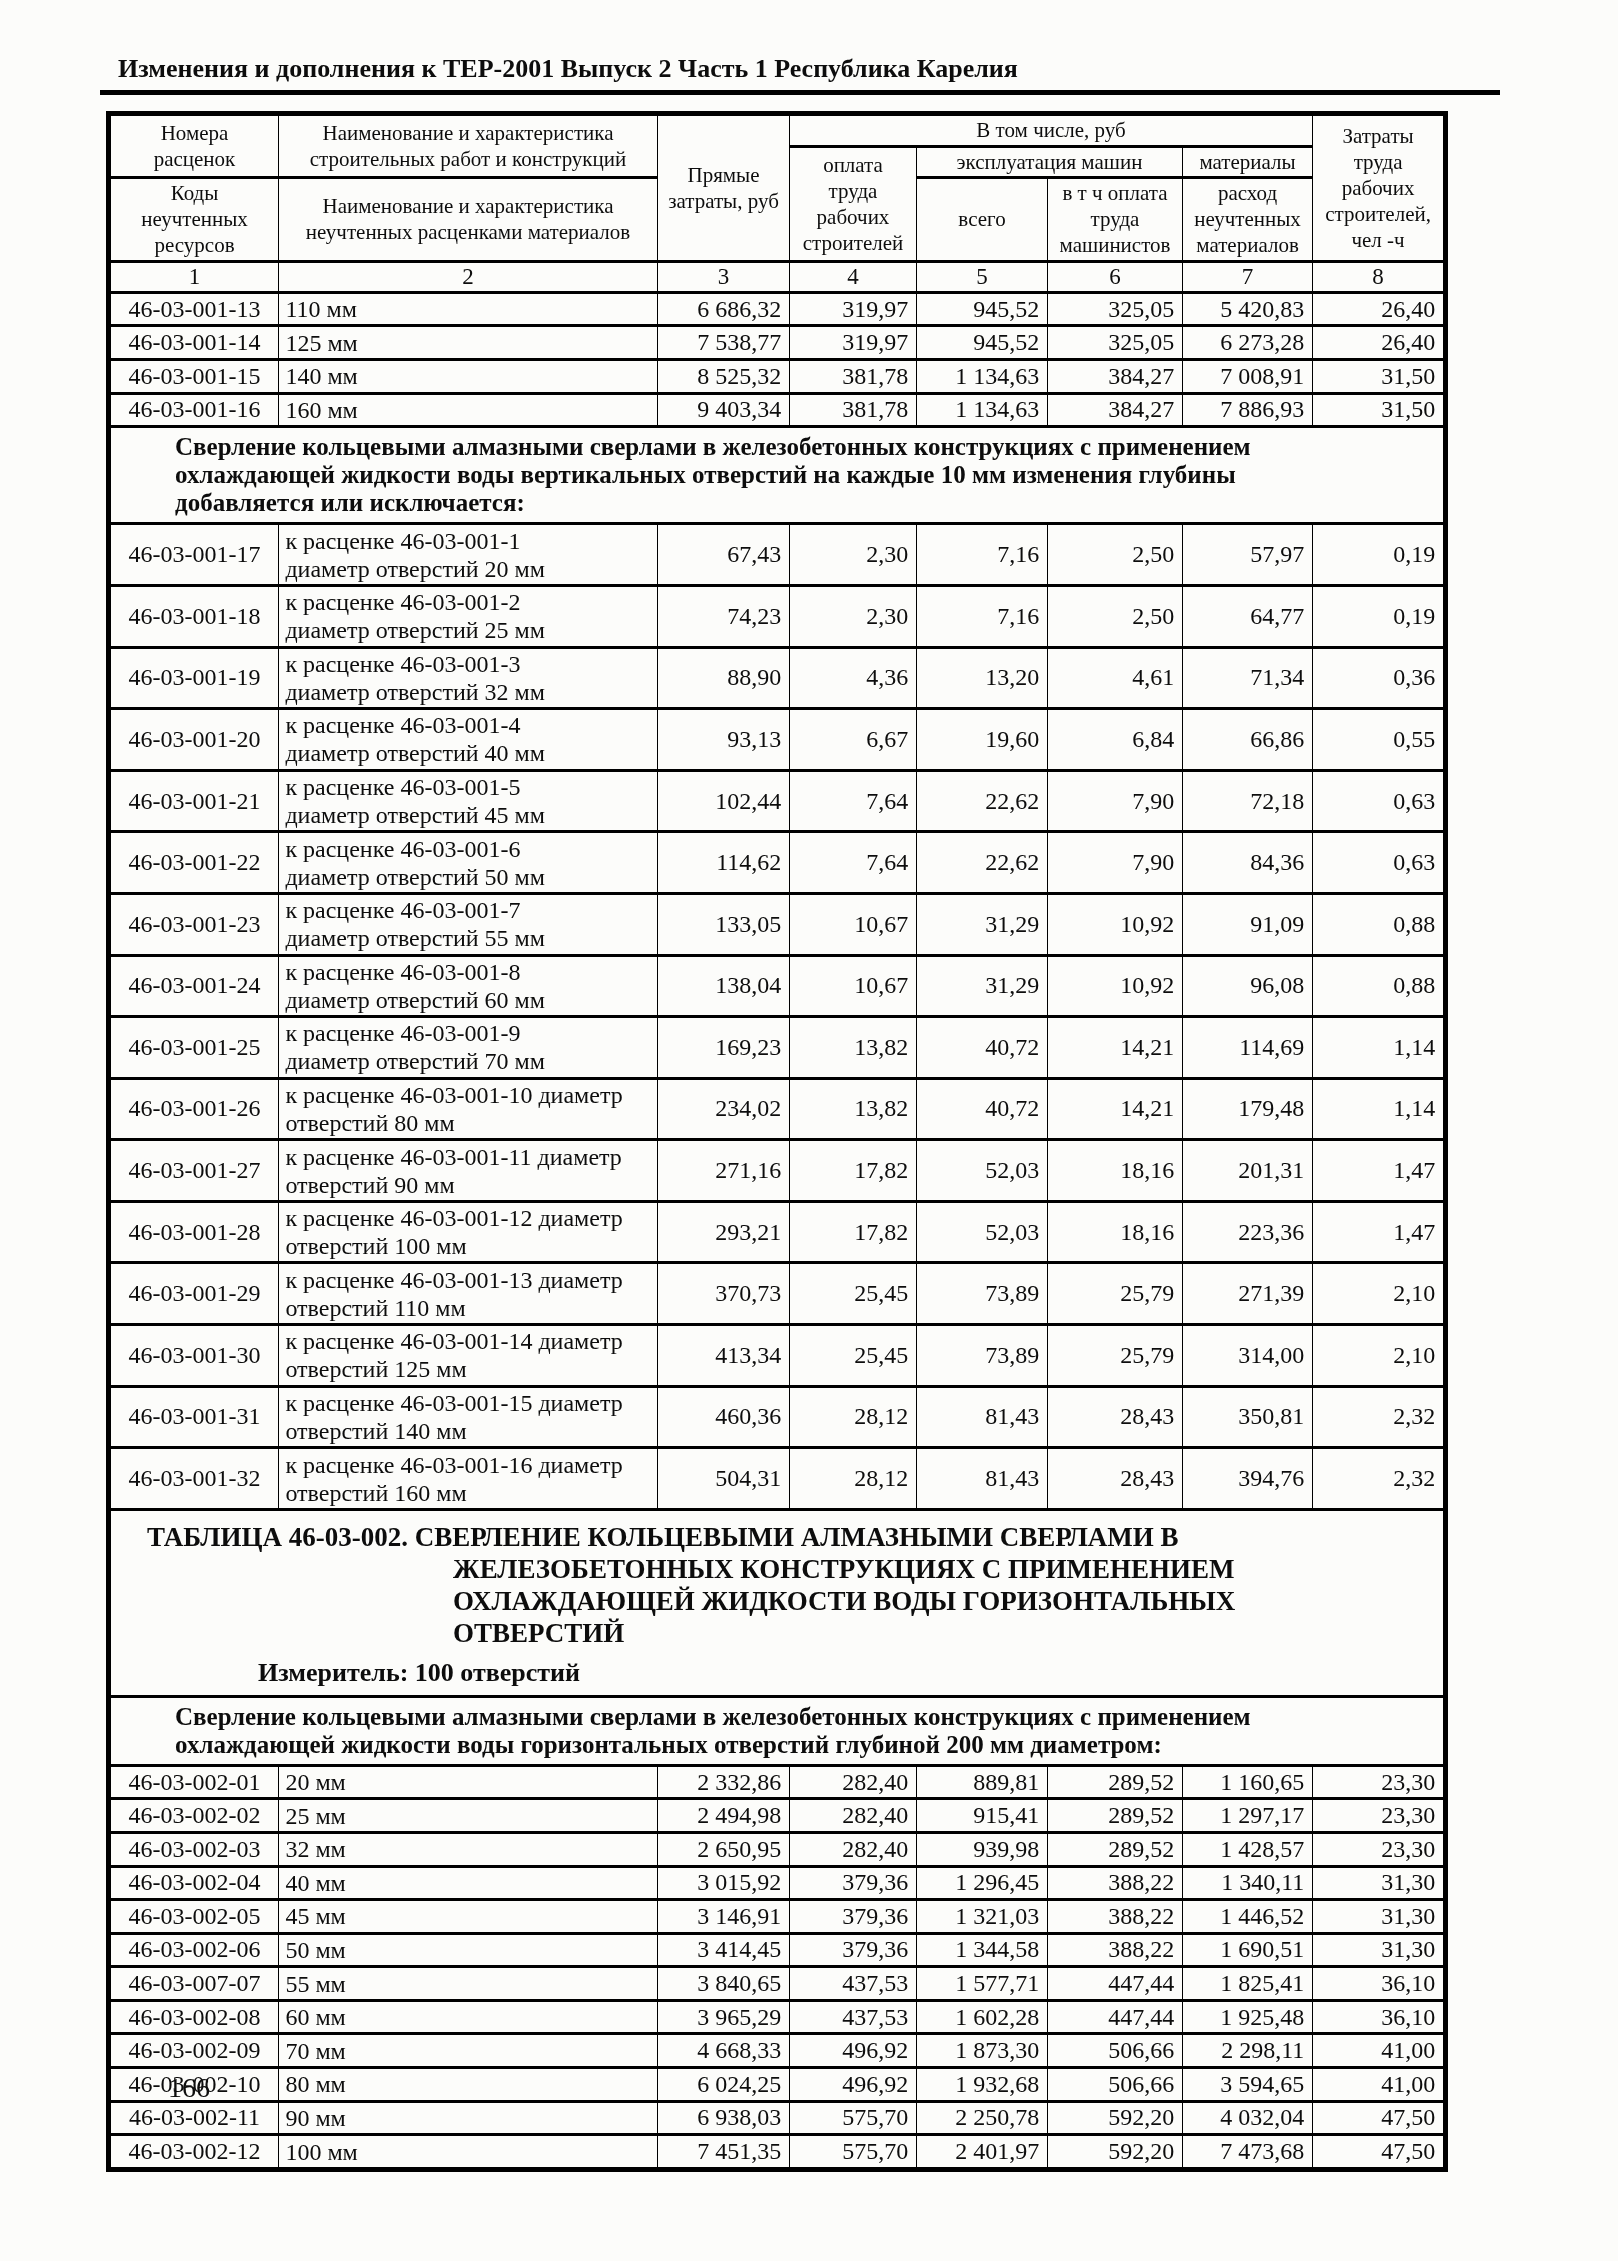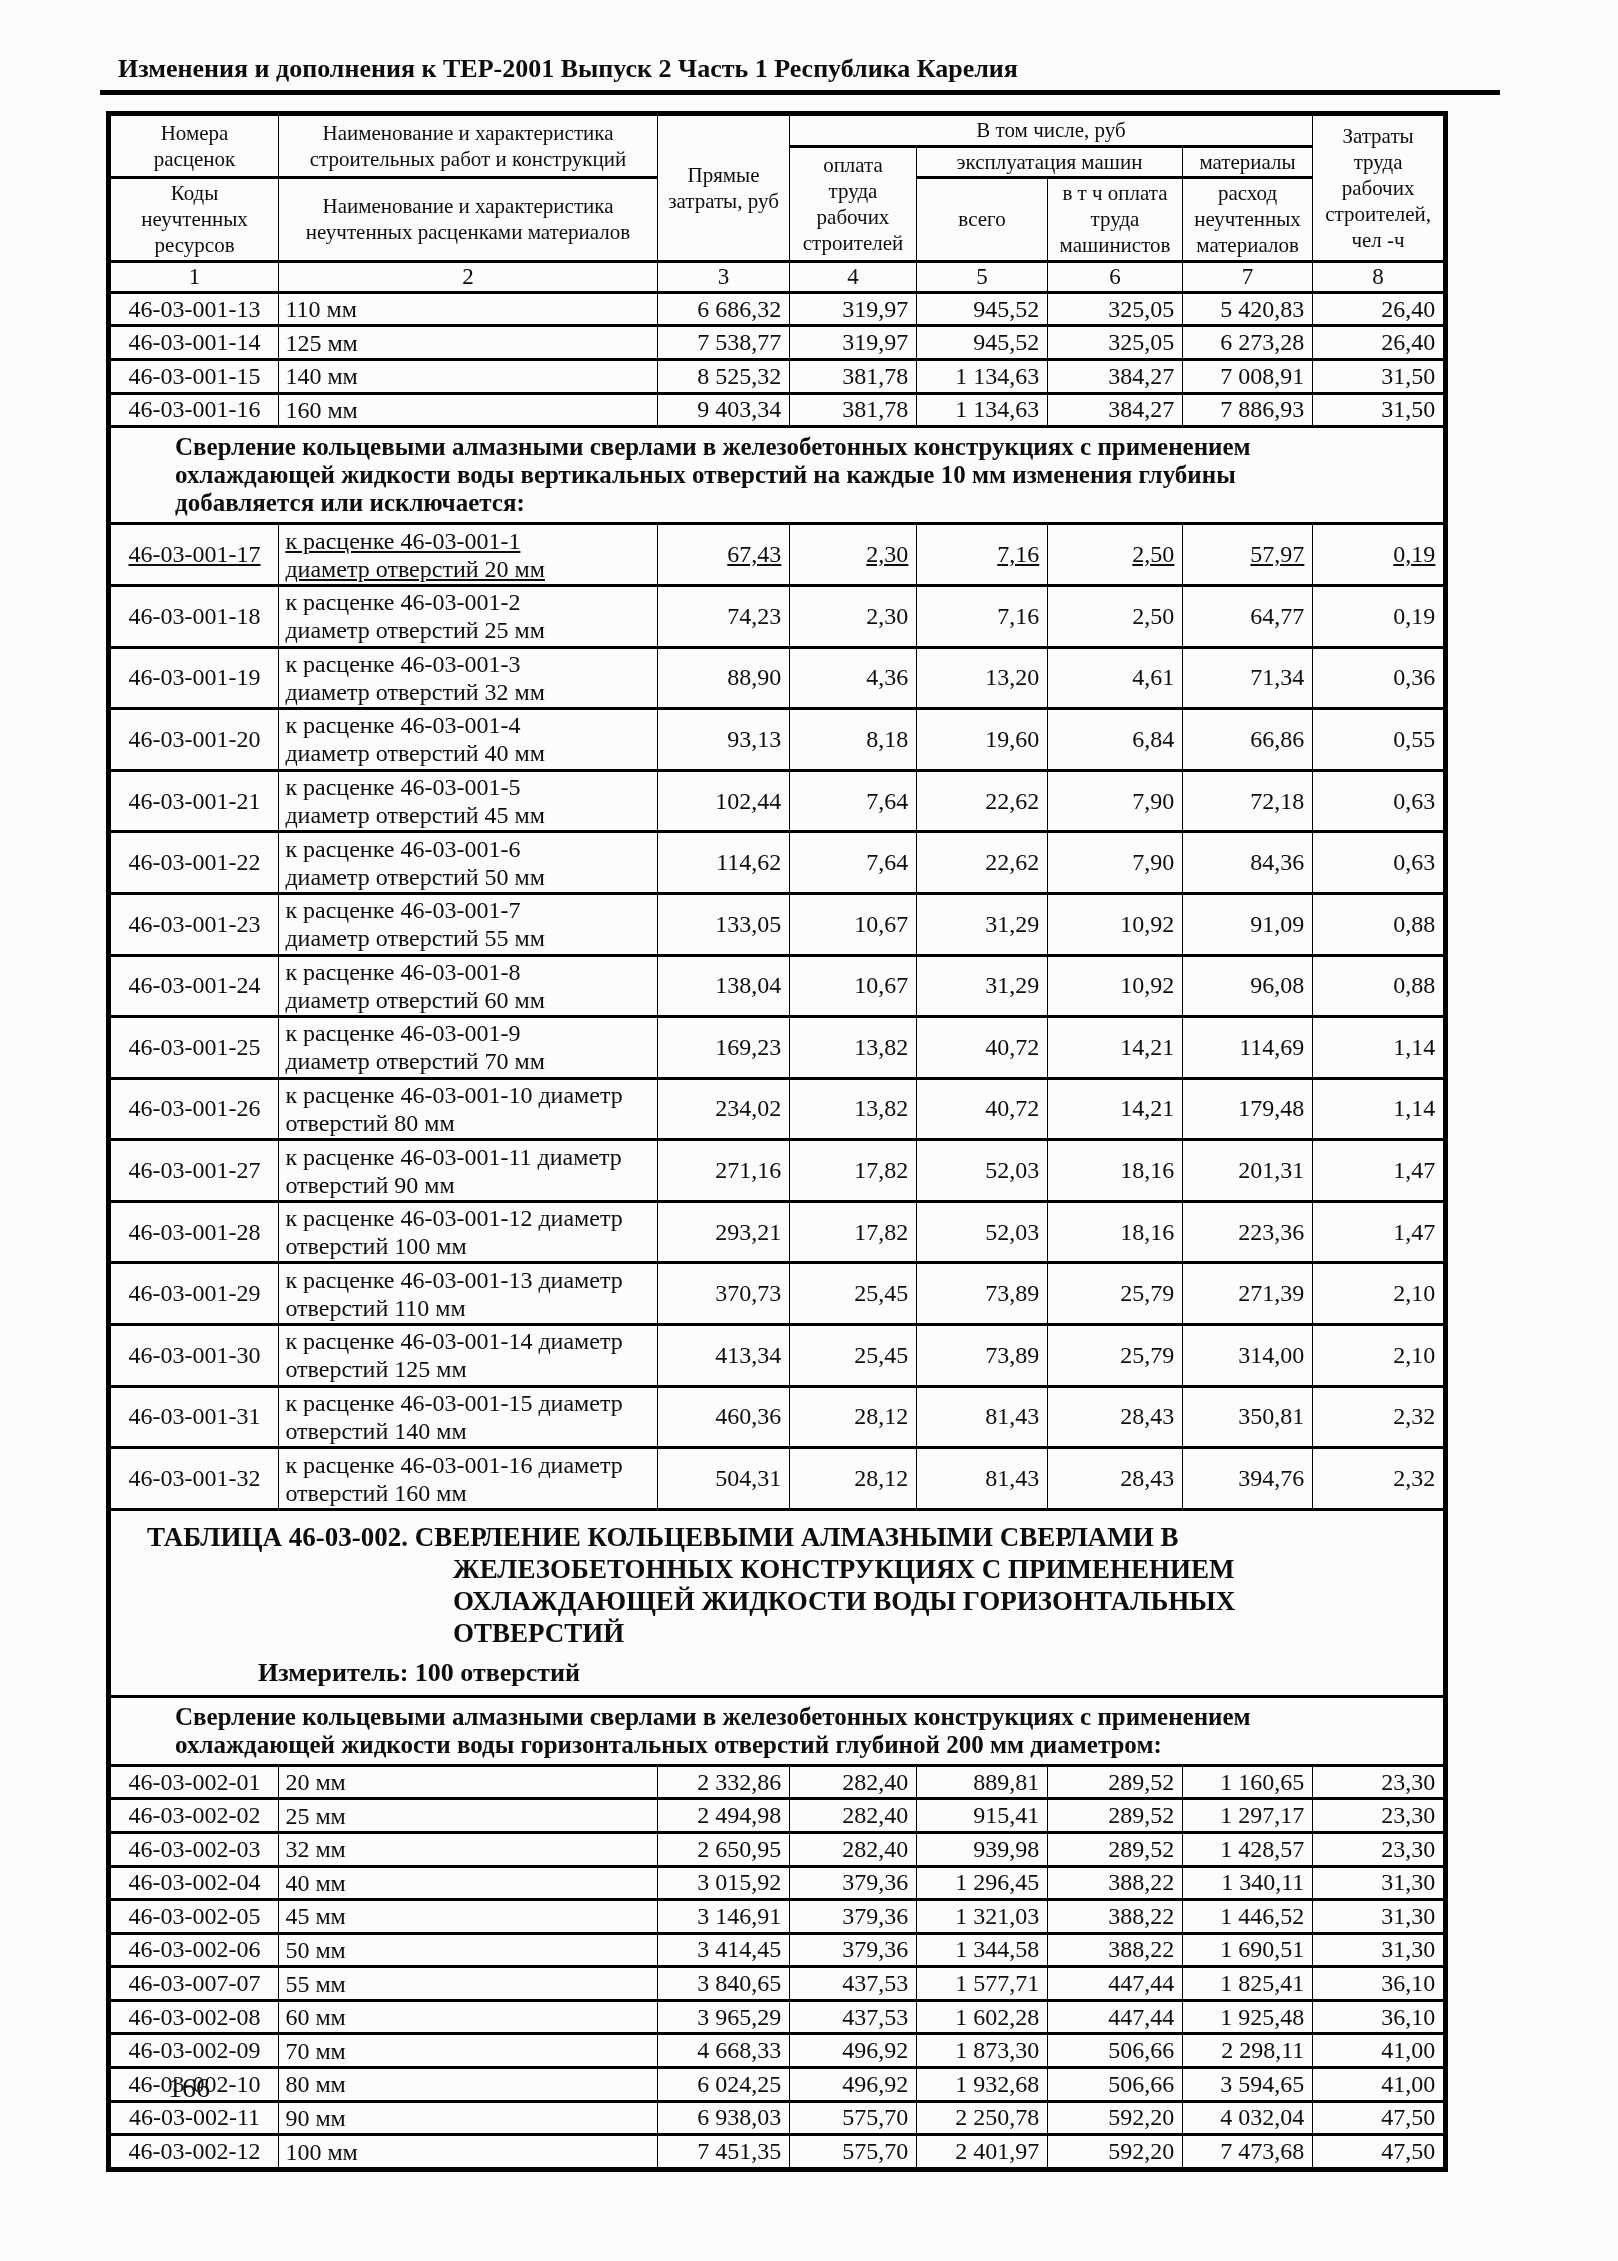--- a/index.html
+++ b/index.html
@@ -169,21 +169,21 @@
     <tr>
         <td class="wide-cell" colspan="8">
       <div class="note">Сверление кольцевыми алмазными сверлами в железобетонных конструкциях с применением
 охлаждающей жидкости воды вертикальных отверстий на каждые 10 мм изменения глубины
 добавляется или исключается:</div>
     </td>
       </tr>
   </tbody>
 
   <tbody>
-      <tr style="height: 54px; text-decoration: underline;">
+      <tr style="height: 54px;">
         <td class="code">46-03-001-17</td>
         <td class="desc">к расценке 46-03-001-1
 диаметр отверстий 20 мм</td>
         <td class="num">67,43</td>
         <td class="num">2,30</td>
         <td class="num">7,16</td>
         <td class="num">2,50</td>
         <td class="num">57,97</td>
         <td class="num">0,19</td>
       </tr>
@@ -207,21 +207,21 @@
         <td class="num">13,20</td>
         <td class="num">4,61</td>
         <td class="num">71,34</td>
         <td class="num">0,36</td>
       </tr>
       <tr style="height: 54px;">
         <td class="code">46-03-001-20</td>
         <td class="desc">к расценке 46-03-001-4
 диаметр отверстий 40 мм</td>
         <td class="num">93,13</td>
-        <td class="num">8,18</td>
+        <td class="num">6,67</td>
         <td class="num">19,60</td>
         <td class="num">6,84</td>
         <td class="num">66,86</td>
         <td class="num">0,55</td>
       </tr>
       <tr style="height: 54px;">
         <td class="code">46-03-001-21</td>
         <td class="desc">к расценке 46-03-001-5
 диаметр отверстий 45 мм</td>
         <td class="num">102,44</td>

